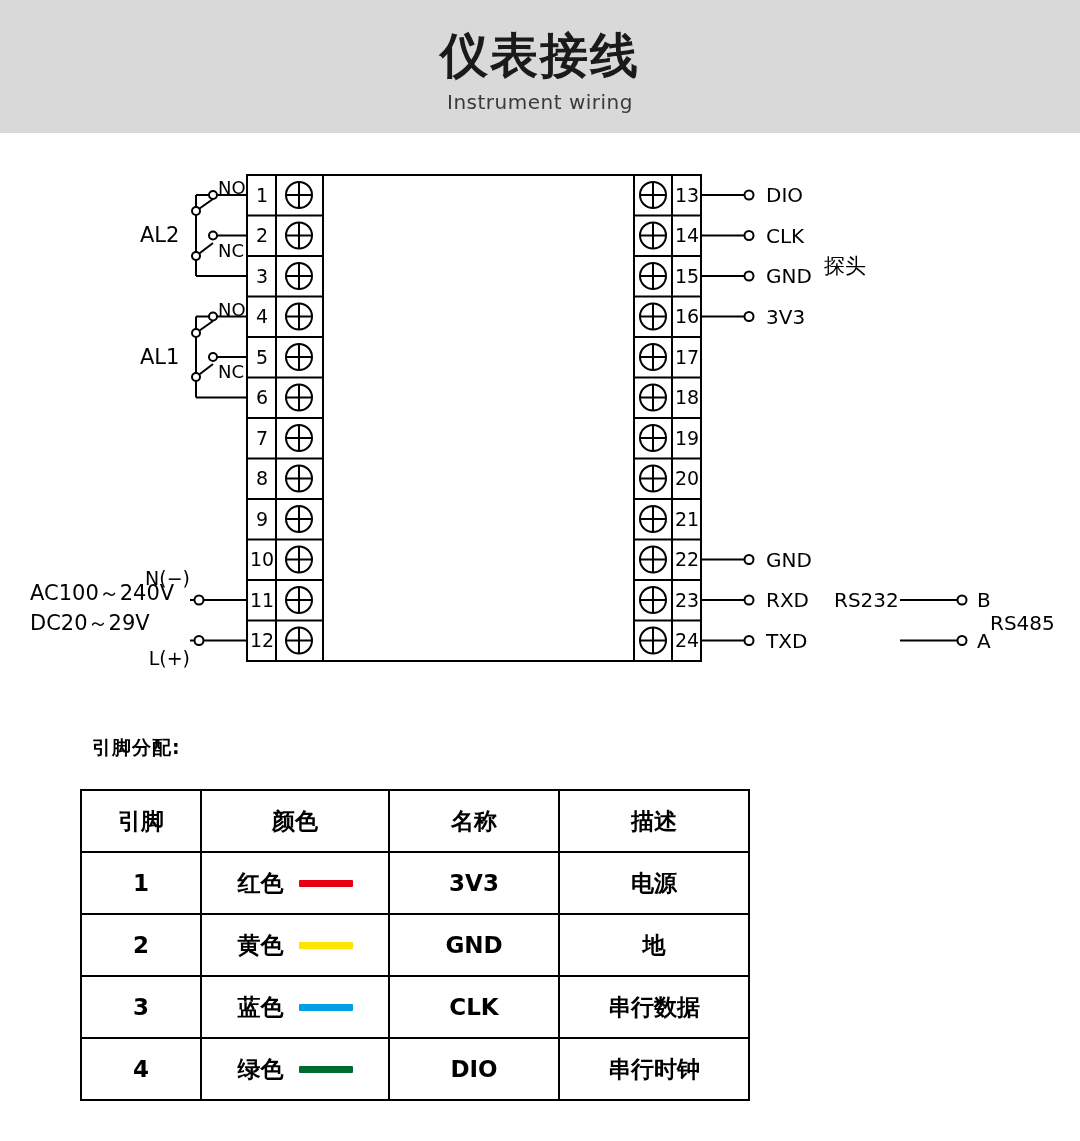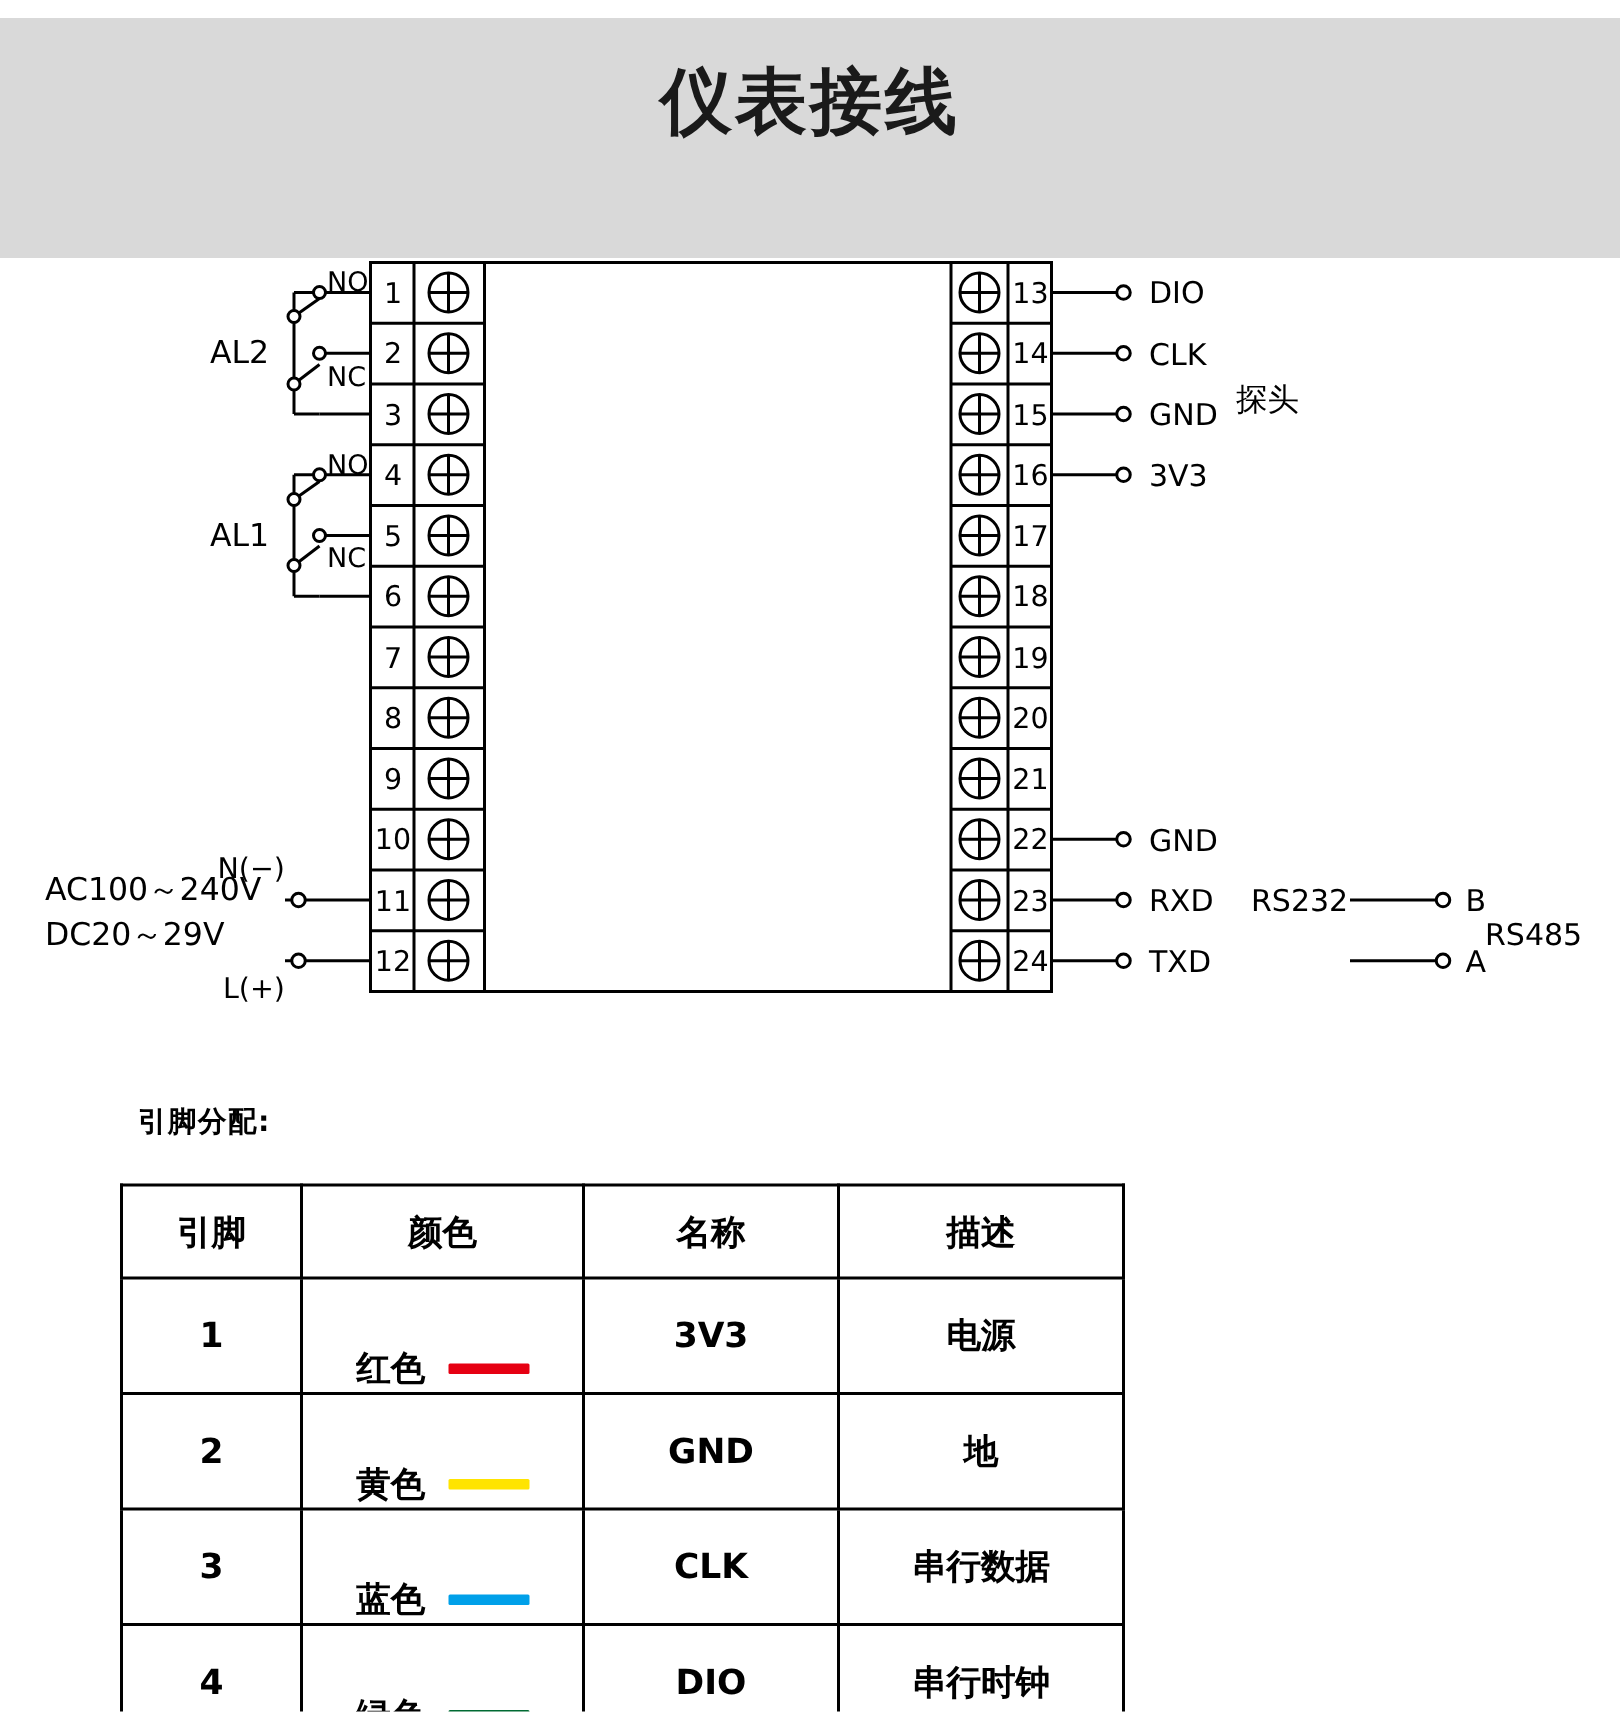--- a/index.html
+++ b/index.html
@@ -12,23 +12,23 @@
     height: 1141px;
     position: relative;
     font-family: "DejaVu Sans", "Liberation Sans", sans-serif;
     color: #000;
     overflow: hidden;
   }
 
   
   .banner {
     position: absolute;
-    left: 0; top: 12px;
-    width: 1080px;
-    height: 160px;
+    left: 0; top: 0;
+    width: 1080px;
+    height: 133px;
     background: linear-gradient(to right, #d9d9d9 0%, #d9d9d9 100%);
   }
   .banner-title {
     position: absolute;
     left: 0; top: 24px;
     width: 1080px;
     text-align: center;
     font-size: 48px;
     font-weight: bold;
     letter-spacing: 2px;
@@ -85,35 +85,35 @@
   .col-pin   { width: 118px; }
   .col-color { width: 186px; }
   .col-name  { width: 168px; }
   .col-desc  { width: 188px; }
 
   .color-cell-inner {
     display: flex;
     align-items: center;
     justify-content: center;
     gap: 15px;
-    margin-top: 44px;
   }
   .swatch {
     display: inline-block;
     width: 54px;
     height: 7px;
     border-radius: 1px;
   }
   .name-cell { font-family: "DejaVu Sans", "Liberation Sans", sans-serif; }
 </style>
 </head>
 <body>
 
 <div class="banner">
   <div class="banner-title">仪表接线</div>
+  <div class="banner-sub">Instrument wiring</div>
 </div>
 
 <div class="diagram">
   <svg width="1080" height="570" viewBox="0 0 1080 570" xmlns="http://www.w3.org/2000/svg">
     <defs>
       <g id="screwterm">
         <circle cx="0" cy="0" r="13" fill="#fff" stroke="#000" stroke-width="2"></circle>
         <line x1="-13" y1="0" x2="13" y2="0" stroke="#000" stroke-width="2"></line>
         <line x1="0" y1="-13" x2="0" y2="13" stroke="#000" stroke-width="2"></line>
       </g>

